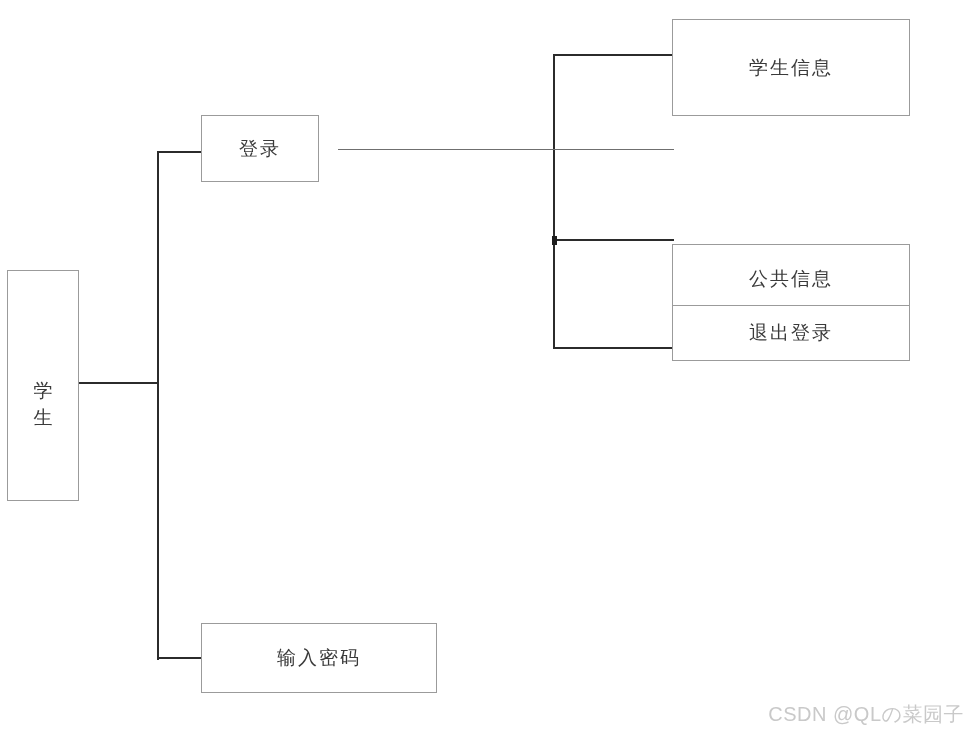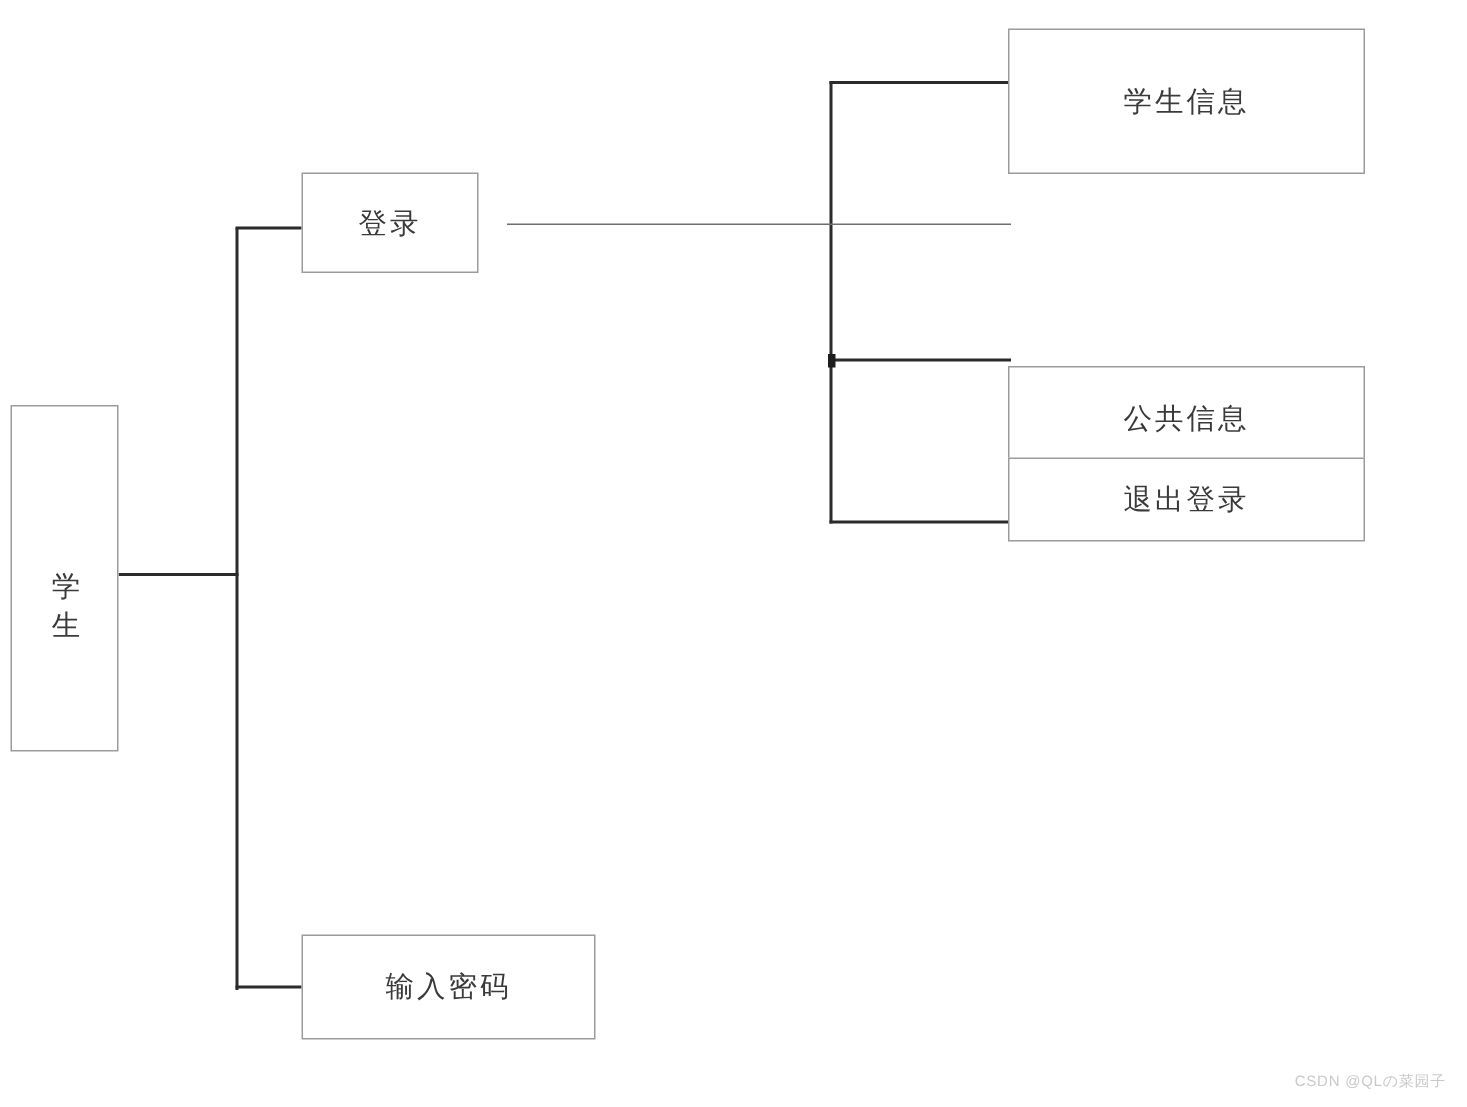--- a/index.html
+++ b/index.html
@@ -62,21 +62,21 @@
     height: 9px;
     background: #1d1d1d;
     z-index: 2;
   }
   #watermark {
     position: absolute;
     right: 14px;
     bottom: 10px;
     color: #c9c9c9;
     font-family: "Liberation Sans", "DejaVu Sans", sans-serif;
-    font-size: 10px;
+    font-size: 20px;
     letter-spacing: 0.5px;
     user-select: none;
     z-index: 5;
   }
 </style>
 </head>
 <body>
 
 <div id="diagram-canvas">
 
@@ -100,21 +100,21 @@
   <div class="edge h" style="left:553px; top:347px; width:121px;"></div>
 
   <div class="node-box vertical-text" style="left:7px; top:270px; width:72px; height:231px;">
     <span class="node-label">学生</span>
   </div>
 
   <div class="node-box" style="left:201px; top:115px; width:118px; height:67px;">
     <span class="node-label">登录</span>
   </div>
 
-  <div class="node-box" style="left:201px; top:623px; width:196px; height:70px;">
+  <div class="node-box" style="left:201px; top:623px; width:236px; height:70px;">
     <span class="node-label">输入密码</span>
   </div>
 
   <div class="node-box" style="left:672px; top:19px; width:238px; height:97px;">
     <span class="node-label">学生信息</span>
   </div>
 
 
   <div class="node-box" style="left:672px; top:208px; width:238px; height:69px;margin-top:36px;">
     <span class="node-label">公共信息</span>

